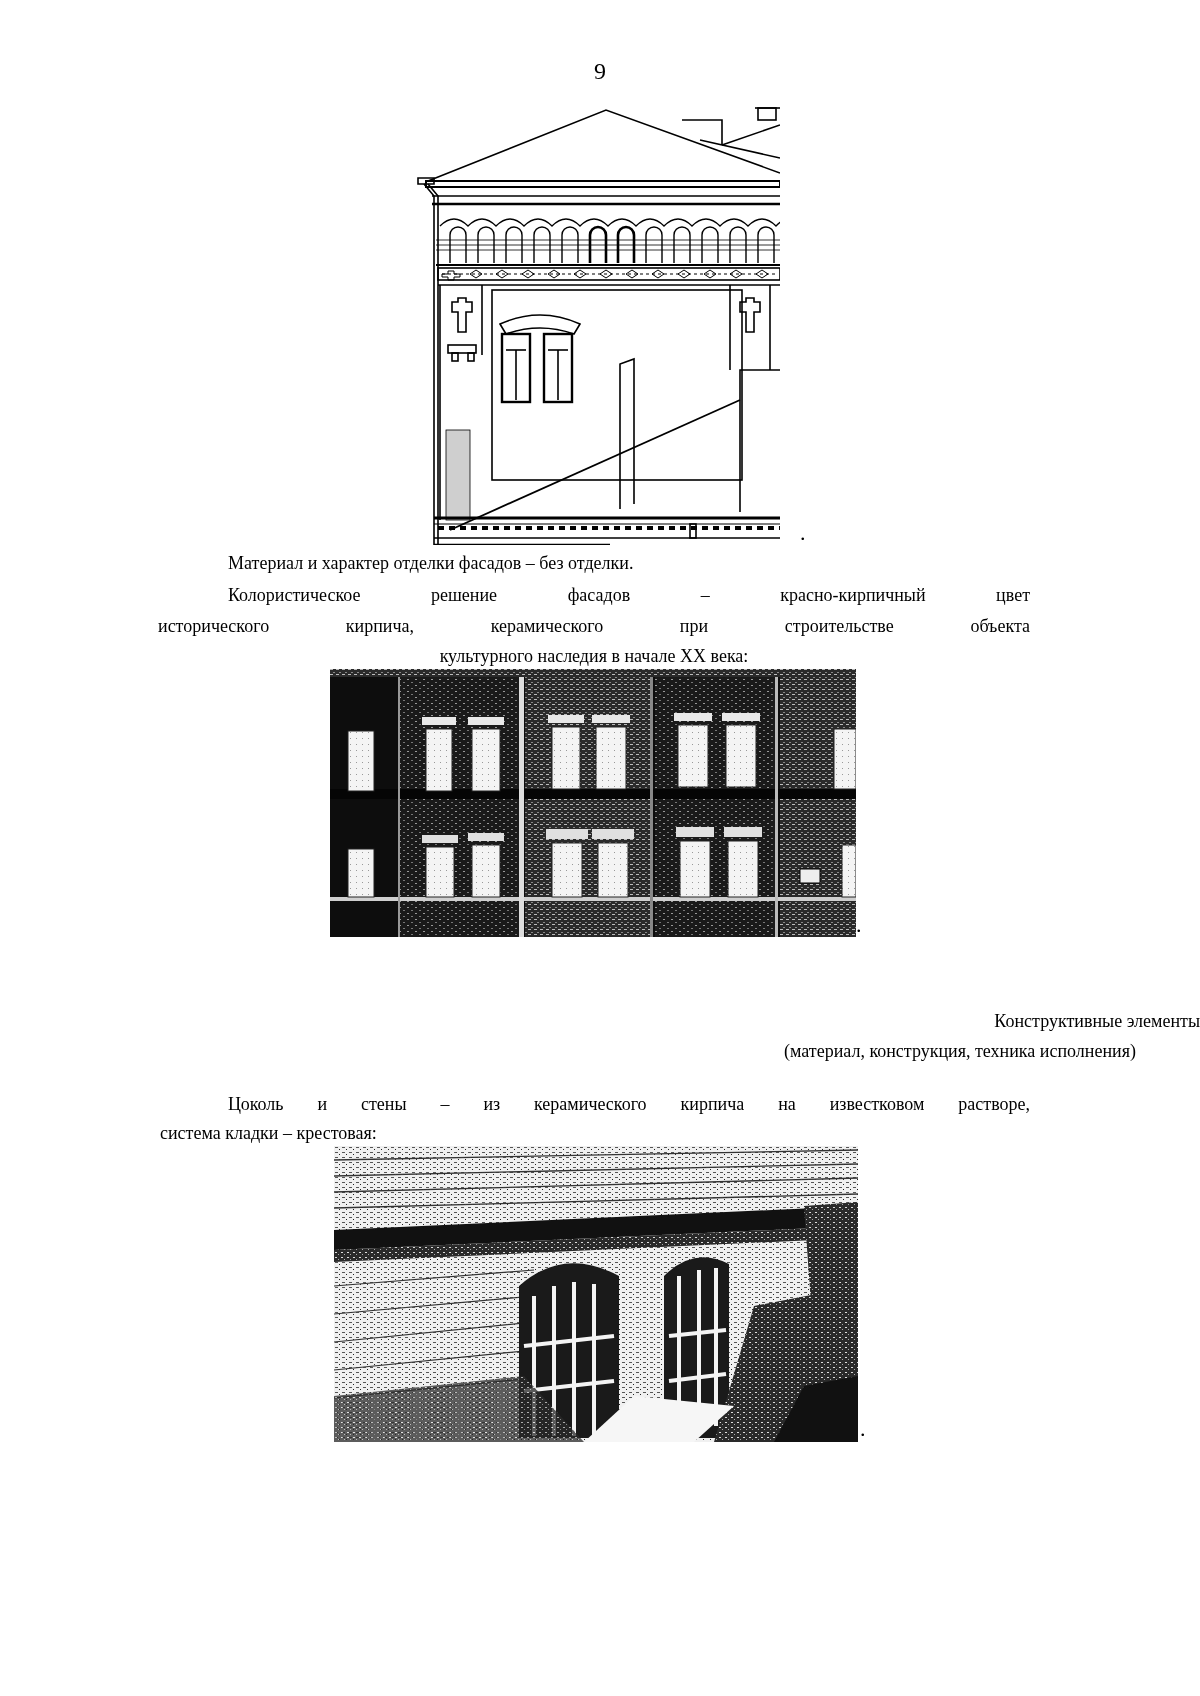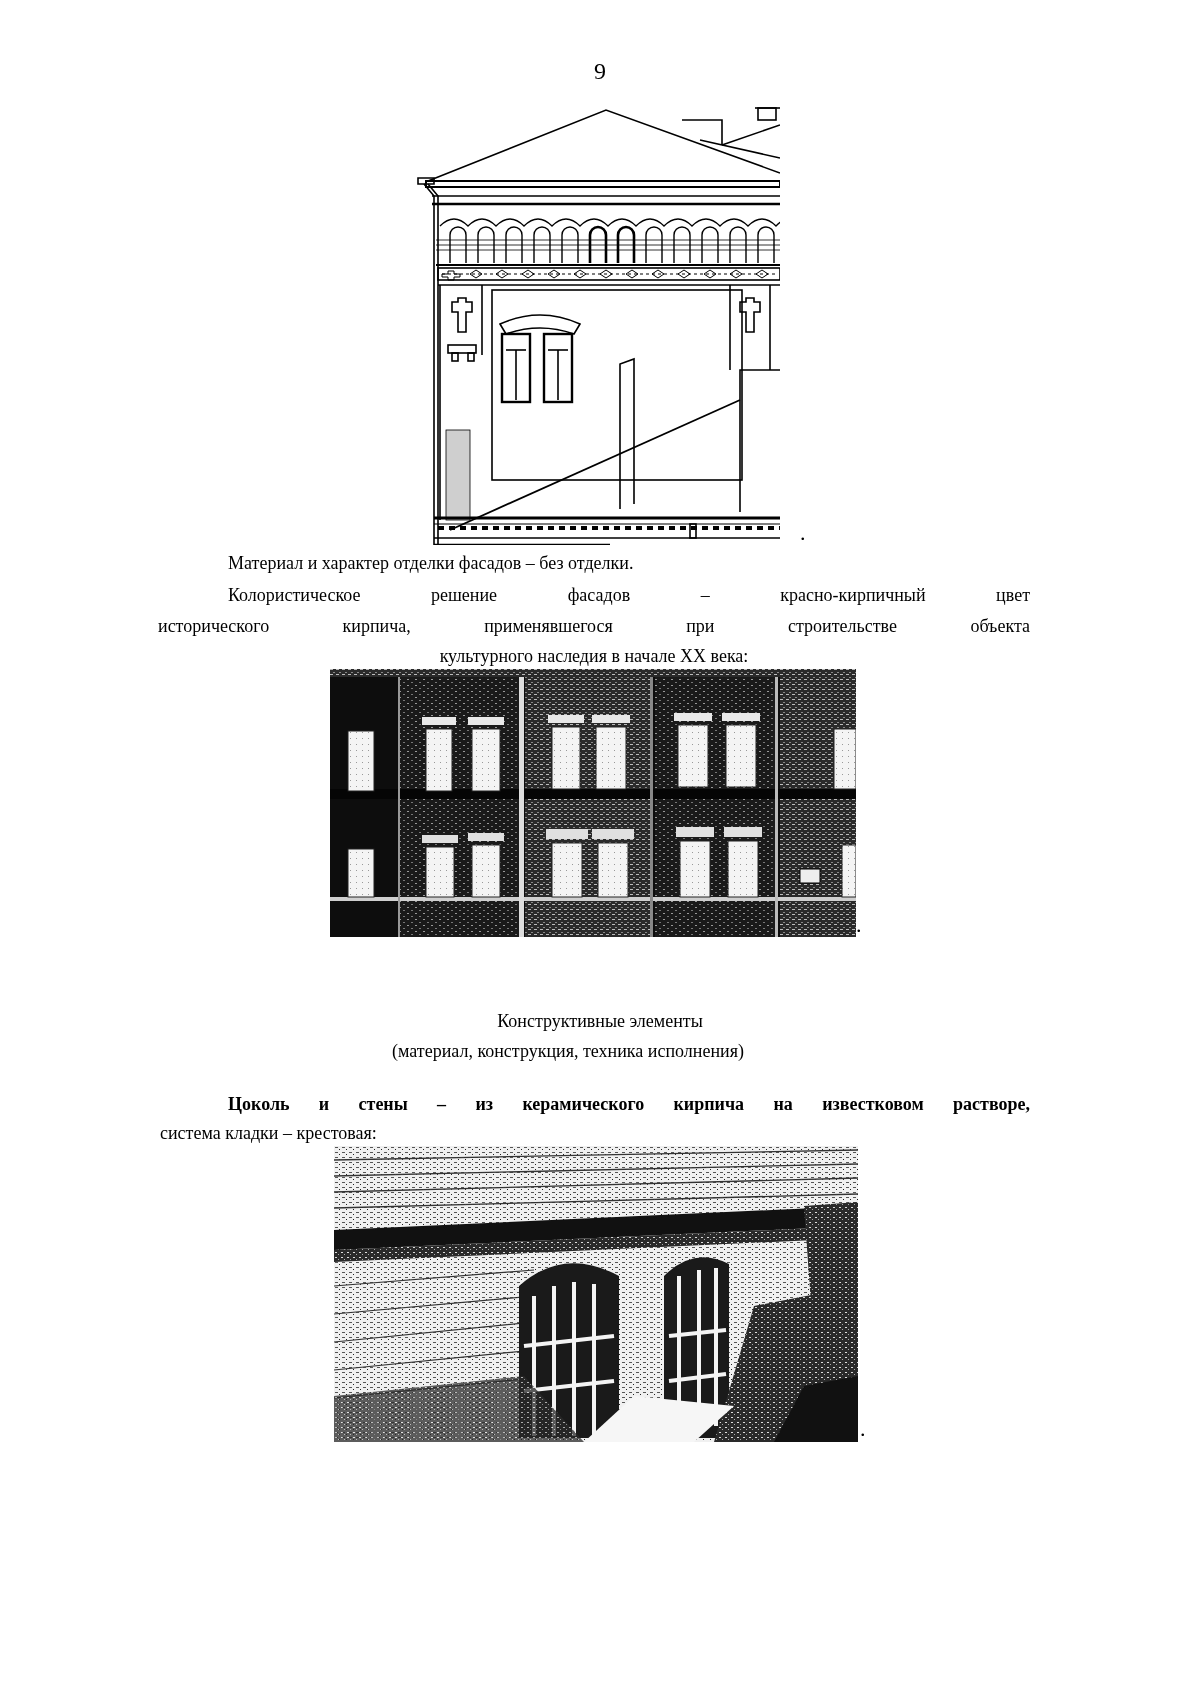--- a/index.html
+++ b/index.html
@@ -2,21 +2,21 @@
 <html><head>
 <meta charset="utf-8">
 <style>
   html, body { margin: 0; padding: 0; background: #ffffff; }
   body { width: 1200px; height: 1696px; position: relative; overflow: hidden;
          font-family: "Liberation Serif", "DejaVu Serif", serif; color: #000; }
   .abs { position: absolute; }
   .page-num { left: 0; width: 1200px; top: 58px; text-align: center; font-size: 24px; }
   .para { font-size: 18px; line-height: 31px; }
   .justify { text-align: justify; text-align-last: justify; }
-  .center { text-align: center; }
+  .center { text-align: right; }
   .fig { position: absolute; }
   .dot { position: absolute; font-size: 22px; }
   svg { display: block; }
 </style>
 </head>
 <body>
 
 <div class="abs page-num">9</div>
 
 <div class="fig" style="left:410px; top:100px; width:370px; height:445px;">
@@ -112,21 +112,21 @@
     <line x1="24" y1="438" x2="370" y2="438" stroke-width="1.6"></line>
     <rect x="280" y="424" width="6" height="14"></rect>
     <line x1="24" y1="445" x2="200" y2="445" stroke-width="2.4"></line>
   </svg>
 </div>
 <div class="dot" style="left:800px; top:520px;">.</div>
 
 <div class="abs para" style="left:228px; top:548px; width:820px;">Материал и характер отделки фасадов – без отделки.</div>
 
 <div class="abs para justify" style="left:228px; top:580px; width:802px;">Колористическое решение фасадов – красно-кирпичный цвет</div>
-<div class="abs para justify" style="left:158px; top:611px; width:872px;">исторического кирпича, применявшегося при строительстве объекта</div>
+<div class="abs para justify" style="left:158px; top:611px; width:872px;">исторического кирпича, керамического при строительстве объекта</div>
 <div class="abs para" style="left:158px; top:641px; width:872px;text-align:center;">культурного наследия в начале XX века:</div>
 
 <div class="fig" style="left:330px; top:669px; width:526px; height:268px; background:#111;">
   <svg width="526" height="268" viewBox="0 0 526 268" xmlns="http://www.w3.org/2000/svg">
     <defs>
       <pattern id="brickA" width="8" height="6" patternUnits="userSpaceOnUse">
         <rect width="8" height="6" fill="#1a1a1a"></rect>
         <rect x="1" y="1" width="2" height="1" fill="#777"></rect>
         <rect x="5" y="4" width="2" height="1" fill="#999"></rect>
       </pattern>
@@ -194,21 +194,21 @@
     </g>
     <rect x="470" y="200" width="20" height="14" fill="#eee" stroke="#000"></rect>
     <rect x="0" y="0" width="526" height="8" fill="url(#brickB)"></rect>
   </svg>
 </div>
 <div class="dot" style="left:856px; top:912px;">.</div>
 
 <div class="abs para center" style="left:0; width:1200px; top:1006px;">Конструктивные элементы</div>
 <div class="abs para center" style="left:0; width:1136px; top:1036px;">(материал, конструкция, техника исполнения)</div>
 
-<div class="abs para justify" style="left:228px; top:1089px; width:802px;font-weight:bold;">Цоколь и стены – из керамического кирпича на известковом растворе,</div>
+<div class="abs para justify" style="left:228px; top:1089px; width:802px;">Цоколь и стены – из керамического кирпича на известковом растворе,</div>
 <div class="abs para" style="left:160px; top:1118px; width:870px;">система кладки – крестовая:</div>
 
 <div class="fig" style="left:334px; top:1146px; width:524px; height:296px; background:#f2f2f2;">
   <svg width="524" height="296" viewBox="0 0 524 296" xmlns="http://www.w3.org/2000/svg">
     <defs>
       <pattern id="noiseL" width="7" height="5" patternUnits="userSpaceOnUse">
         <rect width="7" height="5" fill="#f0f0f0"></rect>
         <rect x="1" y="1" width="3" height="1" fill="#555"></rect>
         <rect x="5" y="3" width="1" height="1" fill="#222"></rect>
       </pattern>

